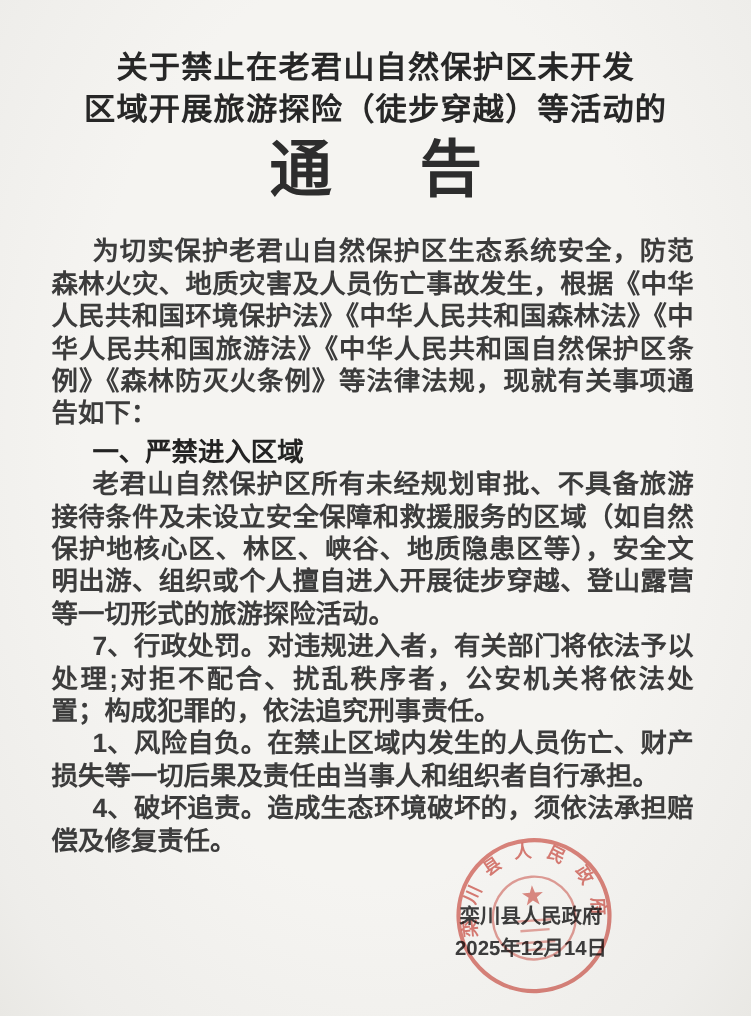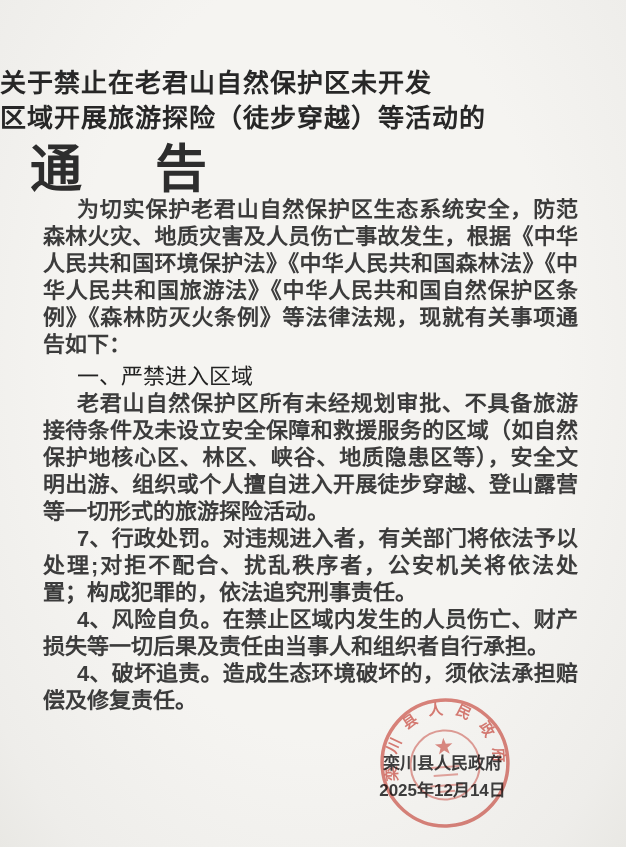--- a/index.html
+++ b/index.html
@@ -12,22 +12,22 @@
     width:626px;
     height:847px;
     margin:0 auto;
     background:radial-gradient(ellipse at 50% 42%, #f5f4f1 55%, #eeedea 88%, #e9e8e4 100%);
     overflow:hidden;
     color:#3a3a3a;
   }
   
   .title-block{
     position:absolute;
-    top:66px; left:0; right:0;
-    text-align:left;
+    top:39px; left:0; right:0;
+    text-align:center;
   }
   .title-line{
     font-size:26px;
     font-weight:800;
     color:#272727;
     line-height:35px;
     letter-spacing:1px;
     font-family:"Liberation Sans","DejaVu Sans",sans-serif;
   }
   .big-title{
@@ -51,21 +51,21 @@
     color:#3c3c3c;
     text-align:justify;
     text-justify:inter-character;
   }
   .body-block p{
     margin:0;
     text-indent:34px;
   }
   .body-block p.heading{
     margin-top:5px;
-    font-weight:400;
+    font-weight:700;
     color:#232323;
   }
   
   .signature-block{
     position:absolute;
     top:750px; left:320px;
     width:245px;
     text-align:center;
     font-size:17px;
     line-height:27px;
@@ -94,21 +94,21 @@
     <div class="big-title">通 告</div>
   </header>
 
   <main class="body-block">
     <p>为切实保护老君山自然保护区生态系统安全，防范森林火灾、地质灾害及人员伤亡事故发生，根据《中华人民共和国环境保护法》《中华人民共和国森林法》《中华人民共和国旅游法》《中华人民共和国自然保护区条例》《森林防灭火条例》等法律法规，现就有关事项通告如下：</p>
 
     <p class="heading">一、严禁进入区域</p>
     <p>老君山自然保护区所有未经规划审批、不具备旅游接待条件及未设立安全保障和救援服务的区域（如自然保护地核心区、林区、峡谷、地质隐患区等），安全文明出游、组织或个人擅自进入开展徒步穿越、登山露营等一切形式的旅游探险活动。</p>
 
     <p>7、行政处罚。对违规进入者，有关部门将依法予以处理;对拒不配合、扰乱秩序者，公安机关将依法处置；构成犯罪的，依法追究刑事责任。</p>
-    <p>4、风险自负。在禁止区域内发生的人员伤亡、财产损失等一切后果及责任由当事人和组织者自行承担。</p>
+    <p>1、风险自负。在禁止区域内发生的人员伤亡、财产损失等一切后果及责任由当事人和组织者自行承担。</p>
     <p>4、破坏追责。造成生态环境破坏的，须依法承担赔偿及修复责任。</p>
 
   </main>
 
   <div class="signature-block">
     <div>栾川县人民政府</div>
     <div>2025年12月14日</div>
   </div>
 
   <svg class="seal" viewBox="0 0 140 140" xmlns="http://www.w3.org/2000/svg">

